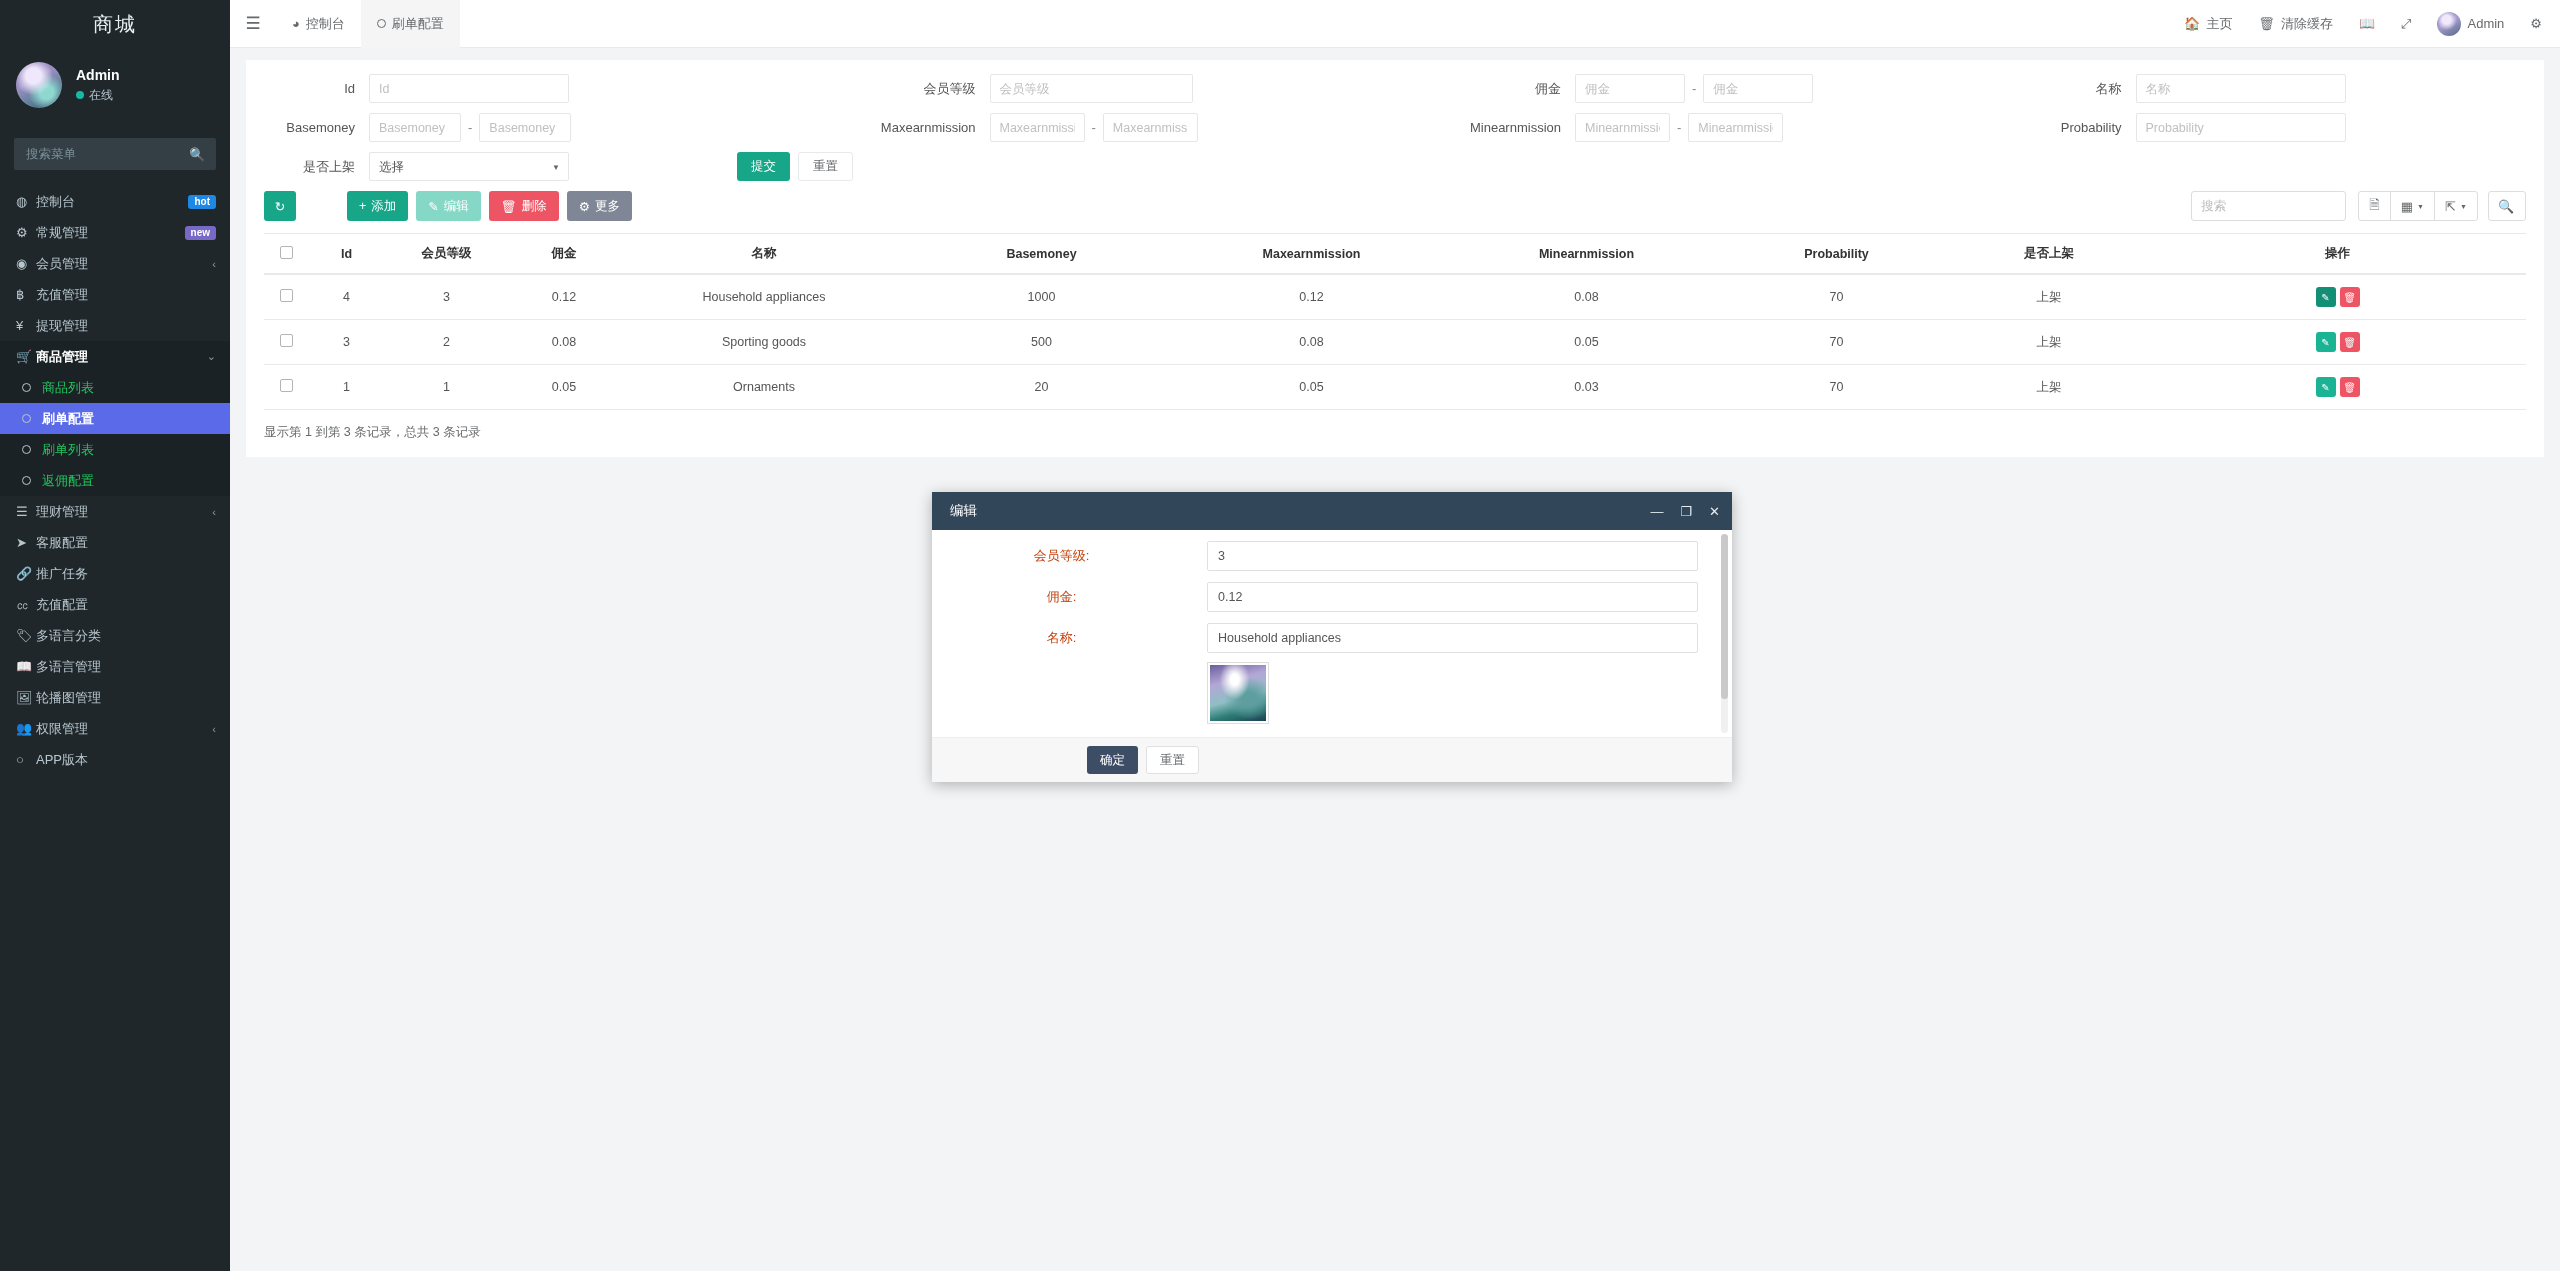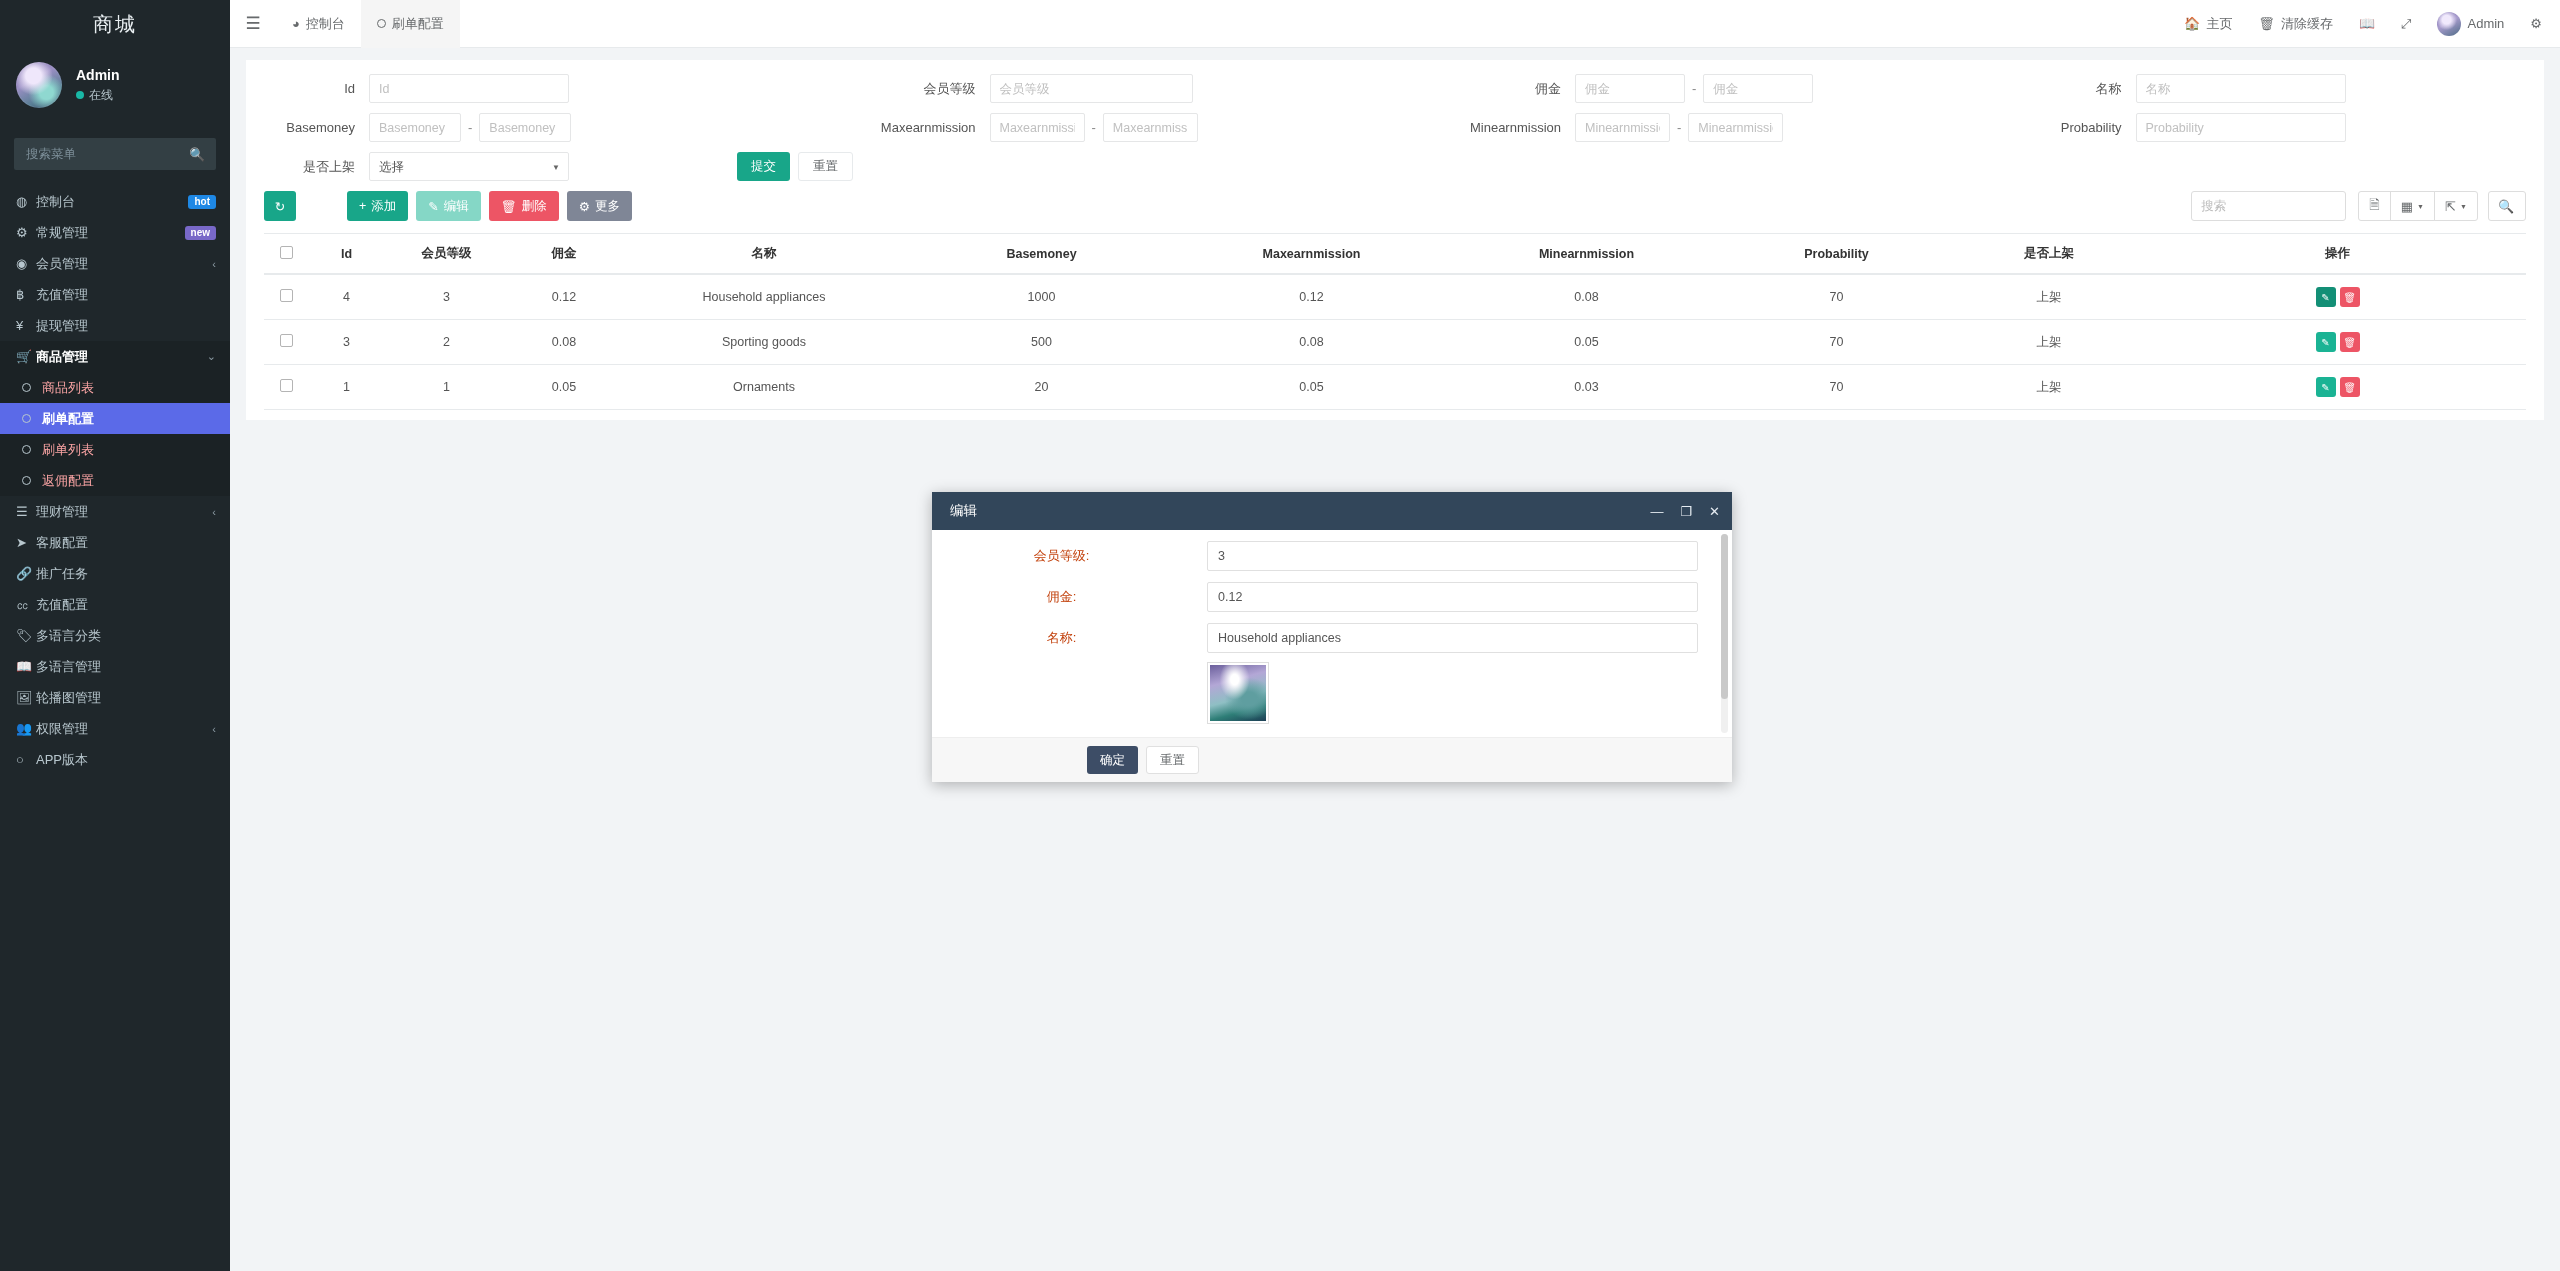--- a/index.html
+++ b/index.html
@@ -53,21 +53,21 @@
   .mi .lb { flex:1; white-space:nowrap; }
   .mi .badge {
     font-size:10px; color:#fff; border-radius:3px; padding:2px 6px; font-weight:bold; line-height:1;
   }
   .badge.hot { background:#1e88e5; }
   .badge.new { background:#7868c8; }
   .mi .car { color:#8b9aa3; font-size:11px; }
   .mi.open { background:#1b2225; color:#fff; }
   .mi.open .ic, .mi.open .lb { color:#fff; font-weight:bold; }
   .sub { background:#1b2225; list-style:none; margin:0; padding:0; }
-  .sub .mi { padding-left:22px; color:#fca5a5; height:31px; }
+  .sub .mi { padding-left:22px; color:#22c55e; height:31px; }
   .sub .mi.active { background:#5b6ae8; color:#fff; }
   .sub .mi.active .lb { font-weight:bold; color:#fff; }
   .ring { display:inline-block; width:9px;height:9px;border:1.6px solid currentColor;border-radius:50%; }
 
   
   #header {
     position:absolute; left:230px; top:0; right:0; height:48px;
     background:#fff; border-bottom:1px solid #e7eaec; display:flex; align-items:center;
   }
   .hamb { width:46px; text-align:center; font-size:17px; color:#676a6c; cursor:pointer; }
@@ -508,20 +508,21 @@
               <td><span class="act">
                   <span class="abtn ab-g">✎</span>
                   <span class="abtn ab-r">🗑</span>
                 </span></td>
             </tr>
           </tbody>
       </table>
 
     </div>
 
+    <div class="pgtext">显示第 1 到第 3 条记录，总共 3 条记录</div>
   </div>
 </div>
 
 <div id="modal">
   <div class="mhead">
     <div class="mtitle">编辑</div>
     <div class="mbtns">
       <span>—</span>
       <span>❐</span>
       <span>✕</span>

